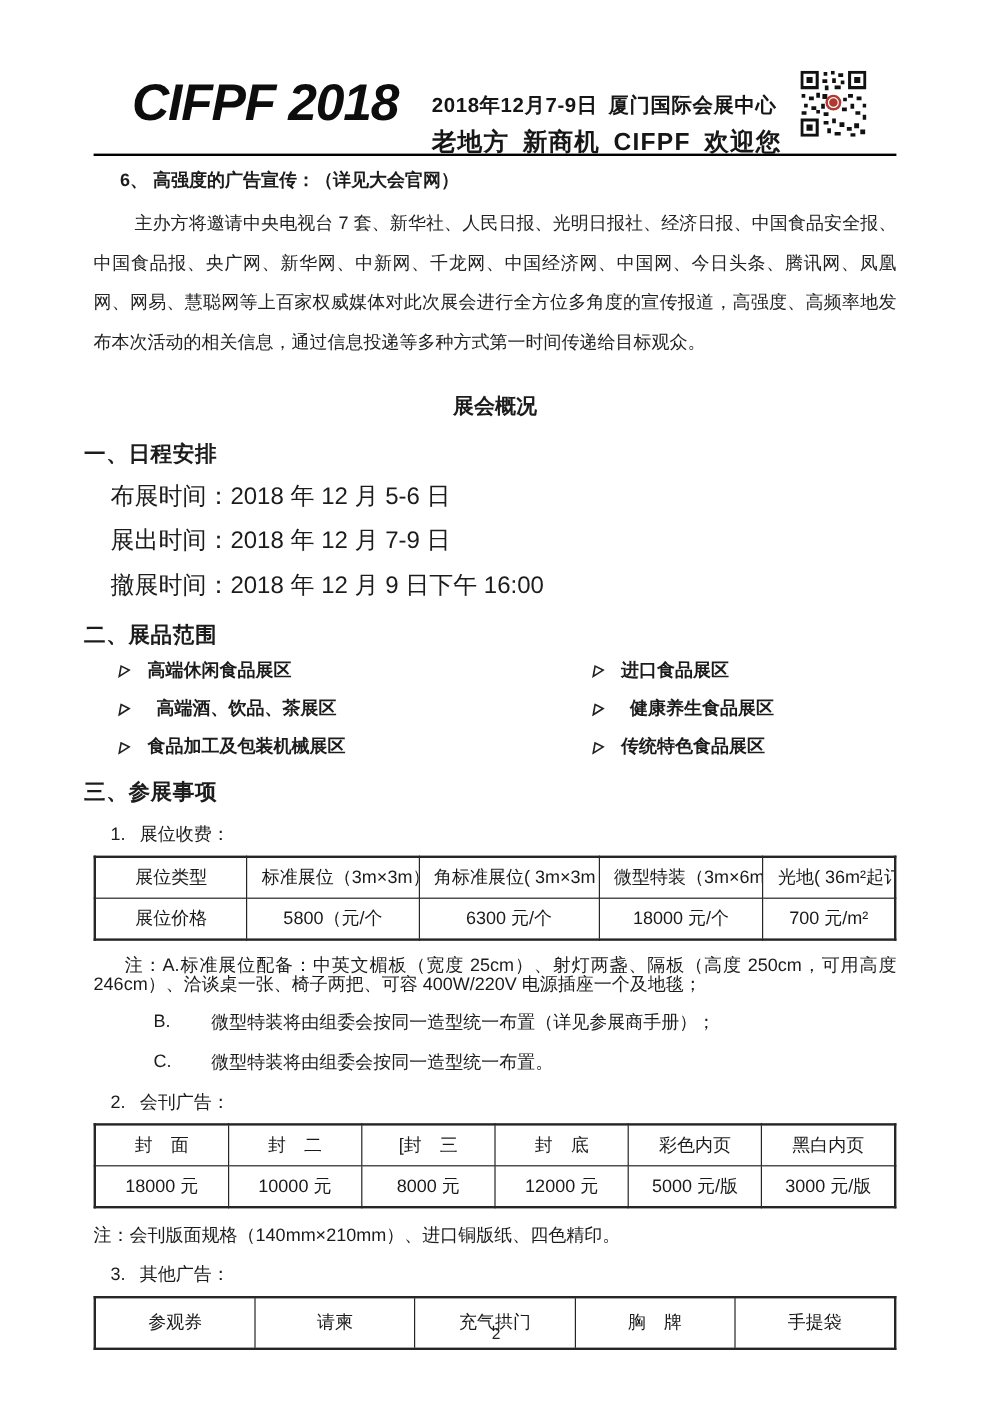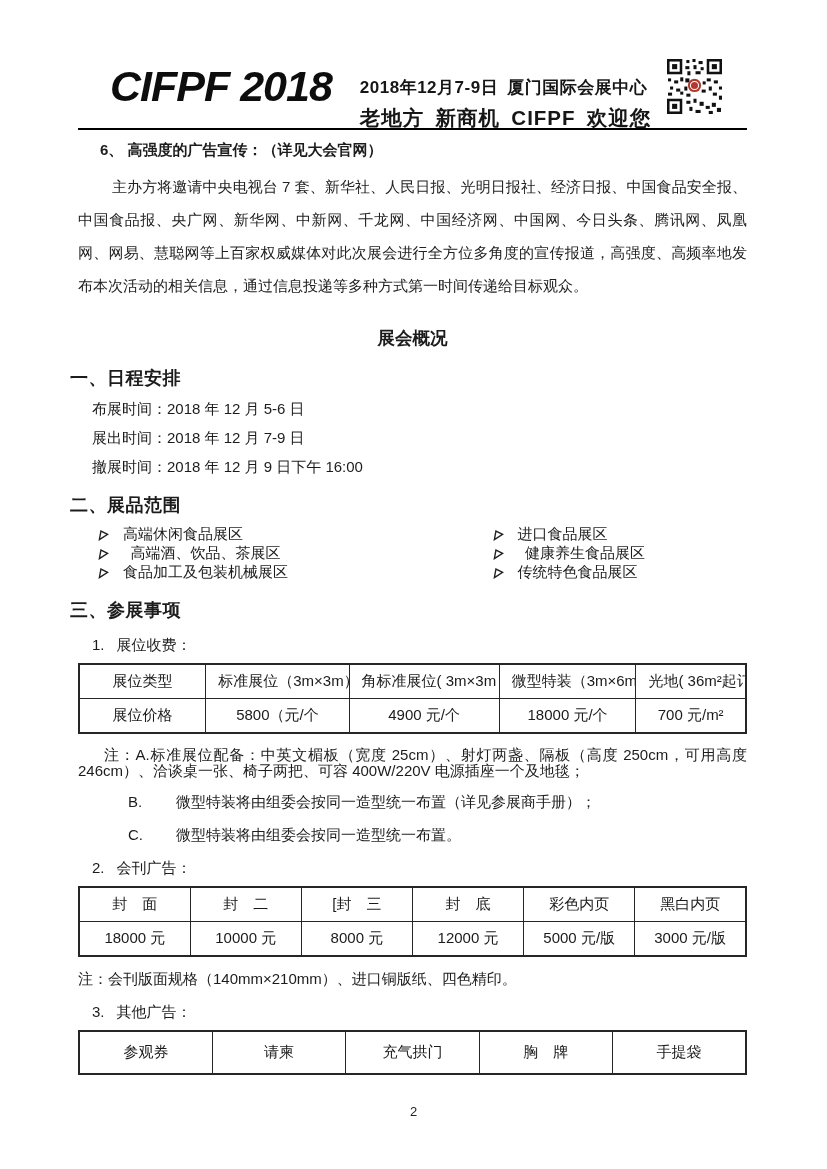--- a/index.html
+++ b/index.html
@@ -30,24 +30,24 @@
   .intro-heading { font-size: 15px; font-weight: bold; margin: 11px 0 0 22px; }
   .intro-para {
     font-size: 15px; line-height: 33px; text-align: justify;
     text-indent: 34px; margin: 10px 0 0 0; color: #222;
   }
 
   .doc-title { text-align: center; font-size: 17.5px; font-weight: bold; margin: 24px 0 14px 0; }
 
   .sec-heading { font-size: 18px; font-weight: bold; margin: 16px 0 8px -8px; letter-spacing: 0.5px; }
 
-  .schedule-item { font-size: 15px; margin: 10px 0 10px 14px; }
-
-  
-  .scope-grid { display: grid; grid-template-columns: 1fr 1fr; margin: 4px 0 2px 0; }
+  .schedule-item { font-size: 20px; margin: 10px 0 10px 14px; }
+
+  
+  .scope-grid { display: grid; grid-template-columns: 1fr 1fr; row-gap: 13px; margin: 4px 0 2px 0; font-weight: bold; }
   .scope-item { display: flex; align-items: center; font-size: 15px; }
   .scope-item.left  { margin-left: 20px; }
   .scope-item.right { margin-left: 80px; }
   .bullet-icon { margin-right: 14px; flex: 0 0 auto; position: relative; top: 1px; }
 
   
   .num-item { font-size: 15px; margin: 14px 0 8px 14px; }
   .num-item .lbl { margin-right: 12px; }
 
   
@@ -200,21 +200,21 @@
         <tr>
       <td>展位类型</td>
       <td>标准展位（3m×3m）</td>
       <td>角标准展位( 3m×3m )</td>
       <td>微型特装（3m×6m）</td>
       <td>光地( 36m²起订 )</td>
     </tr>
     <tr>
       <td>展位价格</td>
       <td>5800（元/个</td>
-      <td>4900 元/个</td>
+      <td>6300 元/个</td>
       <td>18000 元/个</td>
       <td>700 元/m²</td>
     </tr>
   </tbody>
     </table>
 
   <p class="note-a">注：A.标准展位配备：中英文楣板（宽度 25cm）、射灯两盏、隔板（高度 250cm，可用高度 246cm）、洽谈桌一张、椅子两把、可容 400W/220V 电源插座一个及地毯；</p>
   <div class="note-bc">
     <span class="lbl">B.</span>
     <span>微型特装将由组委会按同一造型统一布置（详见参展商手册）；</span>

